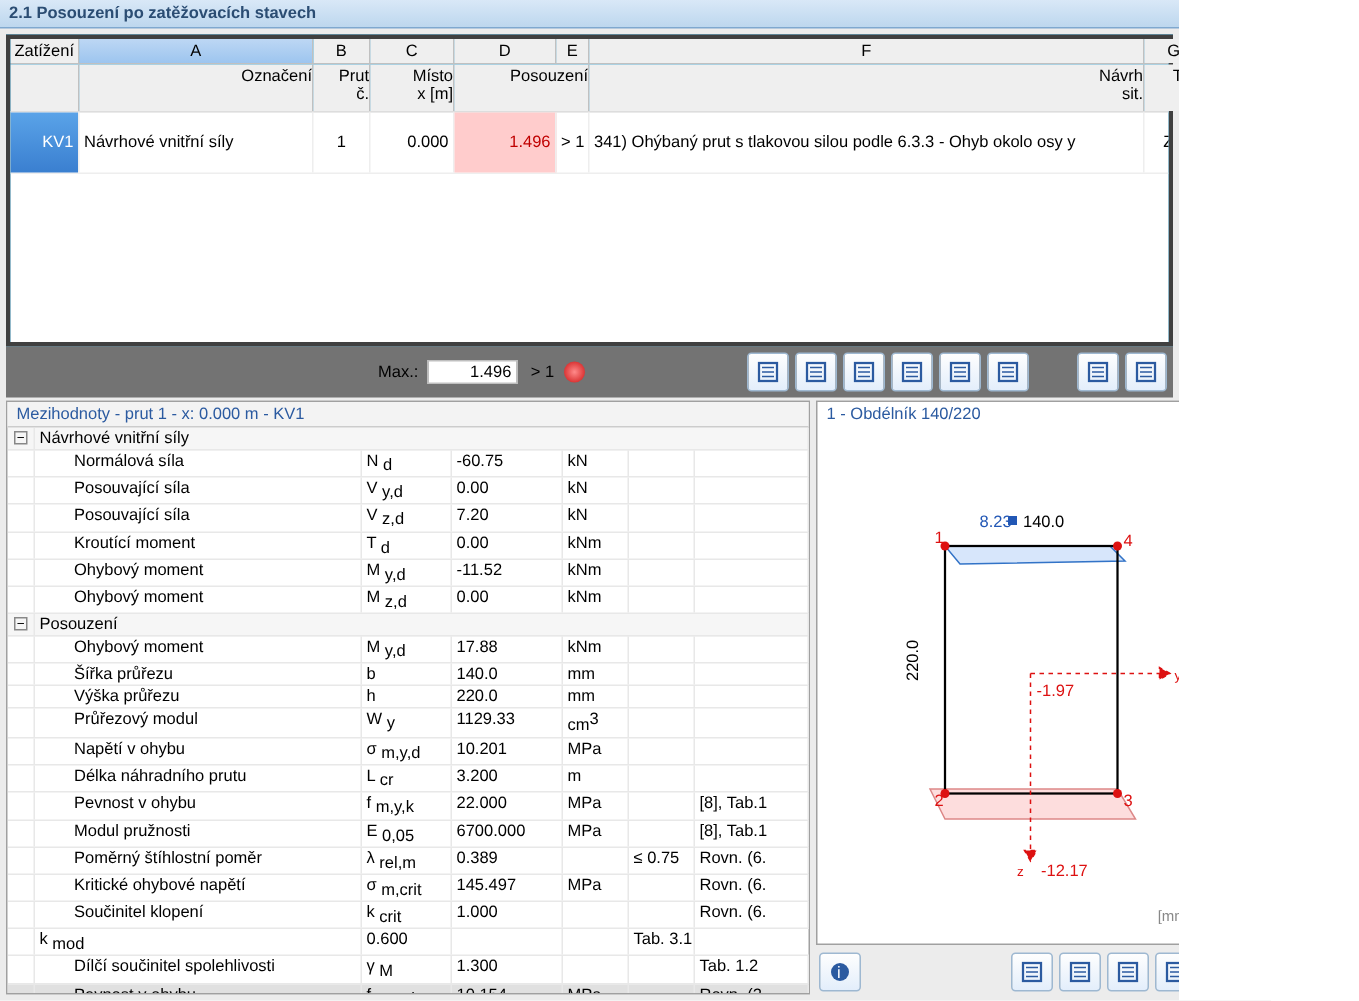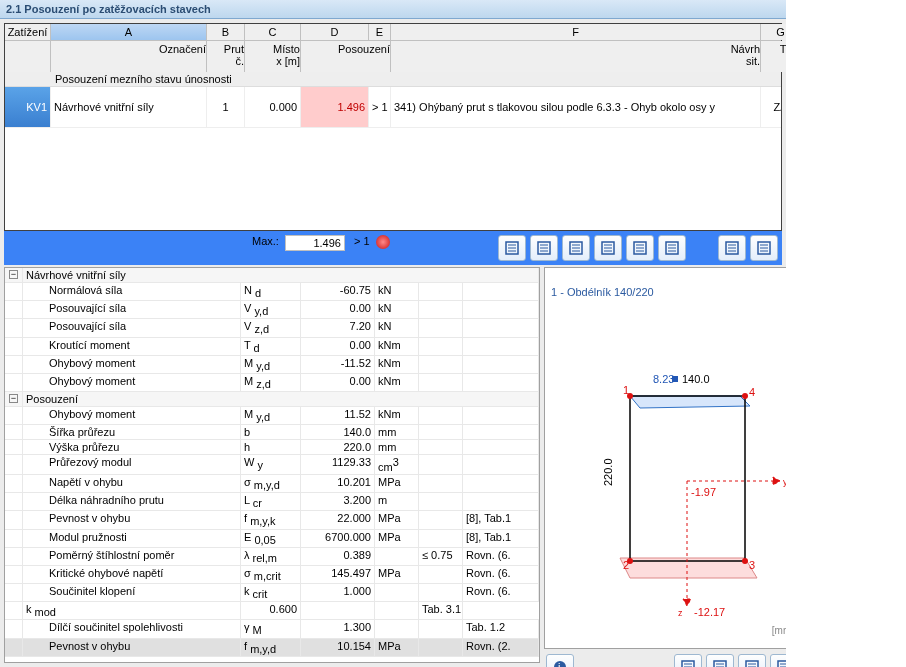--- a/index.html
+++ b/index.html
@@ -1,62 +1,62 @@
 <!DOCTYPE html>
 <html><head>
 <meta charset="utf-8">
 <style>
 *{box-sizing:border-box;margin:0;padding:0;font-family:Tahoma,Arial,sans-serif;font-size:11px;color:#000}
 body{background:#fff}
 .window{width:786px;height:667px;background:#ececec;display:flex;flex-direction:column;overflow:hidden}
 .titlebar{background:linear-gradient(#d9e8f7,#bdd7ee);border-bottom:1px solid #7fa8cf;padding:3px 6px;color:#2b4d73;font-weight:bold}
 
 
-.top-wrap{background:#0ea5e9;border:1px solid #404040;margin:4px 4px 0 4px;height:208px;display:flex;flex-direction:column}
+.top-wrap{background:#0ea5e9;border:3px solid #404040;margin:4px 4px 0 4px;height:208px;display:flex;flex-direction:column}
 .thead{display:grid;grid-template-columns:46px 156px 38px 56px 68px 22px 370px 40px 56px 46px;border-bottom:1px solid #c0c0c0}
 .thead .hc{background:#efefef;border-right:1px solid #c0c0c0;text-align:center;padding:2px 0}
 .thead .rs{grid-row:span 2;display:flex;align-items:center;justify-content:center}
 .thead2{display:grid;grid-template-columns:46px 156px 38px 56px 90px 370px 40px 56px 46px}
 .thead2 .hc{background:#efefef;border-right:1px solid #c0c0c0;text-align:right;padding:2px 0}
 .colA{background:linear-gradient(#bdd7f4,#9dc5ef)!important}
 .tbody{flex:1;background:#fff;overflow:hidden}
 .subhdr{display:grid;grid-template-columns:46px auto;background:#eee;border-bottom:1px solid #ddd}
 .subhdr .lbl{padding:1px 4px;grid-column:2}
 .row{display:grid;grid-template-columns:46px 156px 38px 56px 68px 22px 370px 40px 56px 46px;border-bottom:1px solid #eee}
 .row .c{border-right:1px solid #eee;padding:14px 3px;text-align:right;white-space:nowrap;overflow:hidden}
 .row .c.l{text-align:left}
 .row .c.ctr{text-align:center}
 .rowid{background:linear-gradient(#5aa3e8,#3a7fd0);color:#fff;text-align:center}
 .danger{background:#ffcccc;color:#c00000}
 
-.maxstrip{display:flex;align-items:flex-start;gap:6px;padding:4px 4px;margin:0 4px;background:#3b82f6}
+.maxstrip{display:flex;align-items:center;gap:6px;padding:4px 4px;margin:0 4px;background:#737373}
 .maxstrip .lbl{margin-left:244px}
 .maxstrip .val{background:#fff;border:1px solid #bfbfbf;width:60px;text-align:right;padding:1px 3px}
 .maxstrip .gt1{margin-left:3px}
 .redball{width:14px;height:14px;border-radius:50%;background:radial-gradient(#ff8a8a,#cc1111);display:inline-block}
 .spacer{flex:1}
 .btn{width:28px;height:26px;border:1px solid #9eb8d1;background:linear-gradient(#fefefe,#e3eefb);border-radius:3px;display:flex;align-items:center;justify-content:center;cursor:pointer}
 .btn svg{width:16px;height:16px}
 
 .split{display:flex;gap:4px;margin:2px 4px 4px 4px;flex:1;height:378px}
 .detpanel{flex:1;border:1px solid #a0a0a0;background:#fff;display:flex;flex-direction:column}
 .panehdr{background:#f3f3f3;color:#2b5aa0;padding:2px 6px;border-bottom:1px solid #ccc}
 .detbody{flex:1;overflow-y:scroll}
 .drow{display:grid;grid-template-columns:18px 218px 60px 74px 44px 44px 76px;border-bottom:1px solid #e8e8e8}
 .drow .d{border-right:1px solid #e8e8e8;padding:1px 3px;white-space:nowrap;overflow:hidden}
-.drow .num{text-align:right}
+.drow .num{}
 .grp{background:#f6f6f6}
 .ind1{padding-left:26px!important}
 .tree{color:#555;font-size:9px;text-align:center}
 .minus{display:inline-block;width:9px;height:9px;border:1px solid #888;line-height:7px;text-align:center;font-size:9px}
 .highlight{background:#e0e0e0}
 
 .right{width:256px;display:flex;flex-direction:column;gap:3px}
 .diagram{flex:1;border:1px solid #a0a0a0;background:#fff;position:relative}
-.diagram .hdr{color:#2b5aa0;padding:18px 6px}
+.diagram .hdr{color:#2b5aa0;padding:2px 6px}
 .mmlbl{position:absolute;right:5px;bottom:12px;color:#888;font-size:10px}
 .toolbar2{display:flex;gap:4px;padding:2px;justify-content:space-between}
 .toolbar2 .grp2{display:flex;gap:4px}
 .axis{font-size:9px;fill:#d11}
 </style>
 </head>
 <body>
 
 <div class="window">
   <div class="titlebar">2.1 Posouzení po zatěžovacích stavech</div>
@@ -81,21 +81,20 @@
       <div class="hc">Prut<br>č.</div>
       <div class="hc">Místo<br>x [m]</div>
       <div class="hc">Posouzení</div>
       <div class="hc">Návrh<br>sit.</div>
       <div class="hc">TTZ</div>
       <div class="hc">Faktor<br>k <sub>mod</sub></div>
     </div>
     <div class="tbody">
       <div class="subhdr">
         <div></div>
-          <div class="lbl">Posouzení mezního stavu únosnosti</div>
       </div>
       <div class="row">
         <div class="c rowid">KV1</div>
         <div class="c l">Návrhové vnitřní síly</div>
         <div class="c ctr">1</div>
         <div class="c">0.000</div>
         <div class="c danger">1.496</div>
         <div class="c l">&gt; 1</div>
         <div class="c l">341) Ohýbaný prut s tlakovou silou podle 6.3.3 - Ohyb okolo osy y</div>
         <div class="c ctr">ZA</div>
@@ -177,20 +176,21 @@
             <line x1="4" y1="5" x2="12" y2="5" stroke="#2b5aa0"></line>
             <line x1="4" y1="8" x2="12" y2="8" stroke="#2b5aa0"></line>
             <line x1="4" y1="11" x2="12" y2="11" stroke="#2b5aa0"></line>
           </svg>
         </div>
       </div>
   </div>
 
   <div class="split">
     <div class="detpanel">
+      <div class="panehdr">Mezihodnoty - prut 1 - x: 0.000 m - KV1</div>
       <div class="detbody" id="detbody">
           <div class="drow grp">
             <div class="d tree"><span class="minus">−</span></div>
             <div class="d" style="grid-column:2/8">Návrhové vnitřní síly</div>
           </div>
           <div class="drow">
             <div class="d tree"></div>
             <div class="d ind1">Normálová síla</div>
             <div class="d">N <sub>d</sub></div>
             <div class="d num">-60.75</div>
@@ -244,21 +244,21 @@
             <div class="d"></div>
           </div>
           <div class="drow grp">
             <div class="d tree"><span class="minus">−</span></div>
             <div class="d" style="grid-column:2/8">Posouzení</div>
           </div>
           <div class="drow">
             <div class="d tree"></div>
             <div class="d ind1">Ohybový moment</div>
             <div class="d">M <sub>y,d</sub></div>
-            <div class="d num">11.52</div>
+            <div class="d num">17.88</div>
             <div class="d">kNm</div>
             <div class="d"></div>
             <div class="d"></div>
           </div>
           <div class="drow">
             <div class="d tree"></div>
             <div class="d ind1">Šířka průřezu</div>
             <div class="d">b</div>
             <div class="d num">140.0</div>
             <div class="d">mm</div>

